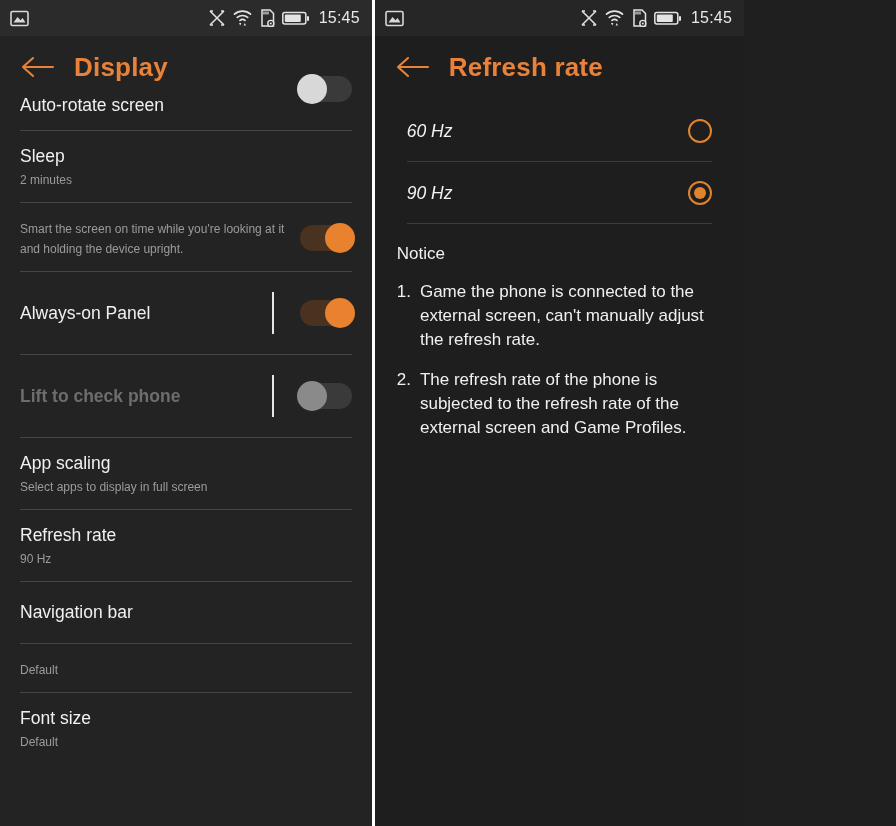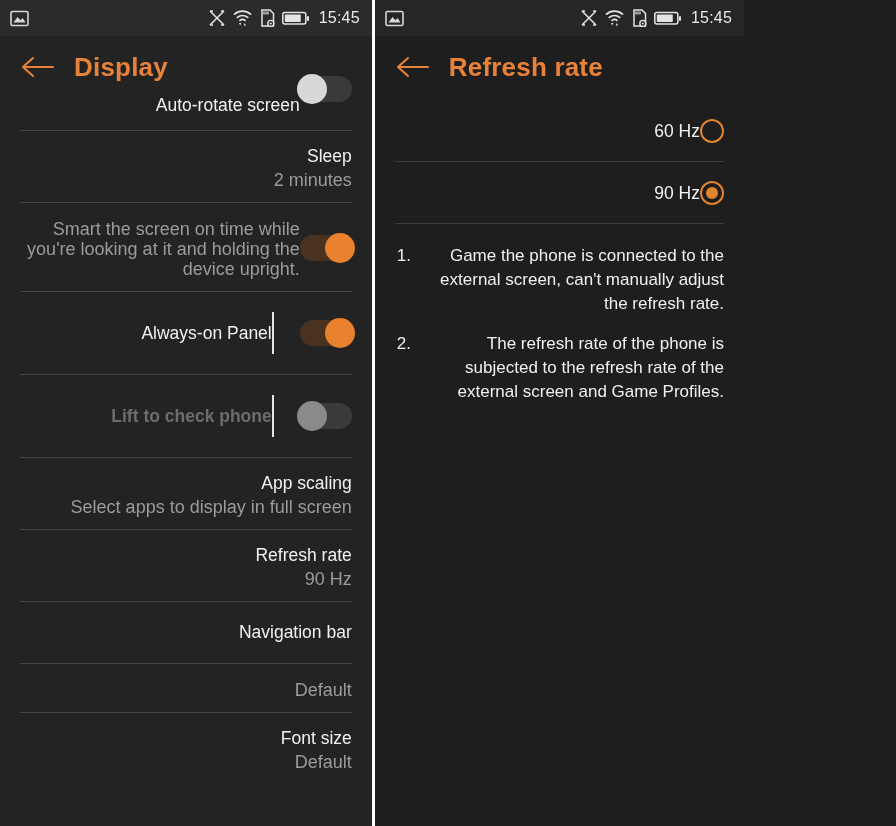--- a/index.html
+++ b/index.html
@@ -7,21 +7,20 @@
     width: 896px;
     height: 826px;
     background: #1f1f1f;
     font-family: "Liberation Sans", sans-serif;
     overflow: hidden;
   }
   .screens {
     display: flex;
     width: 744px;
     height: 826px;
-    text-align: right;
   }
   .panel {
     position: relative;
     width: 448px;
     height: 826px;
     background: #232323;
     overflow: hidden;
   }
   .panel.left  { background: #232323; }
   .panel.right { background: #1e1e1e; border-left: 3px solid #ffffff; }
@@ -77,21 +76,21 @@
   .row.clipped { padding-top: 0; height: 36px; align-items: flex-start; }
   .row-texts { flex: 1 1 auto; min-width: 0; }
   .row-title {
     color: #f0f0f0;
     font-size: 17.5px;
     line-height: 23px;
   }
   .row-title.dim { color: #6d6d6d; }
   .row-sub {
     color: #9b9b9b;
-    font-size: 18px;
+    font-size: 12px;
     line-height: 20px;
     margin-top: 2px;
   }
   .divider {
     height: 1px;
     background: #454545;
     width: 100%;
   }
 
   
@@ -136,21 +135,21 @@
   }
   .toggle-clip .thumb {
     position: absolute;
     top: -2px; left: -3px;
     width: 30px; height: 30px;
     border-radius: 50%;
     background: #d8d8d8;
   }
 
   
-  .opt-list { padding: 0 20px; margin-top: 6px; }
+  .opt-list { padding: 0 32px; margin-top: 6px; font-style: italic; }
   .opt-row {
     display: flex;
     align-items: center;
     padding: 19px 0 18px 0;
   }
   .opt-label {
     color: #f2f2f2;
     font-size: 17.5px;
     flex: 1 1 auto;
   }
@@ -386,20 +385,21 @@
       </div>
       <div class="opt-divider"></div>
       <div class="opt-row">
         <span class="opt-label">90 Hz</span>
         <span class="radio checked"></span>
       </div>
       <div class="opt-divider"></div>
     </div>
 
     <div class="notice">
+      <div class="notice-title">Notice</div>
       <div class="notice-item">
         <span class="notice-num">1.</span>
         <span class="notice-text">Game the phone is connected to the external screen, can't manually adjust the refresh rate.</span>
       </div>
       <div class="notice-item">
         <span class="notice-num">2.</span>
         <span class="notice-text">The refresh rate of the phone is subjected to the refresh rate of the external screen and Game Profiles.</span>
       </div>
     </div>
 

